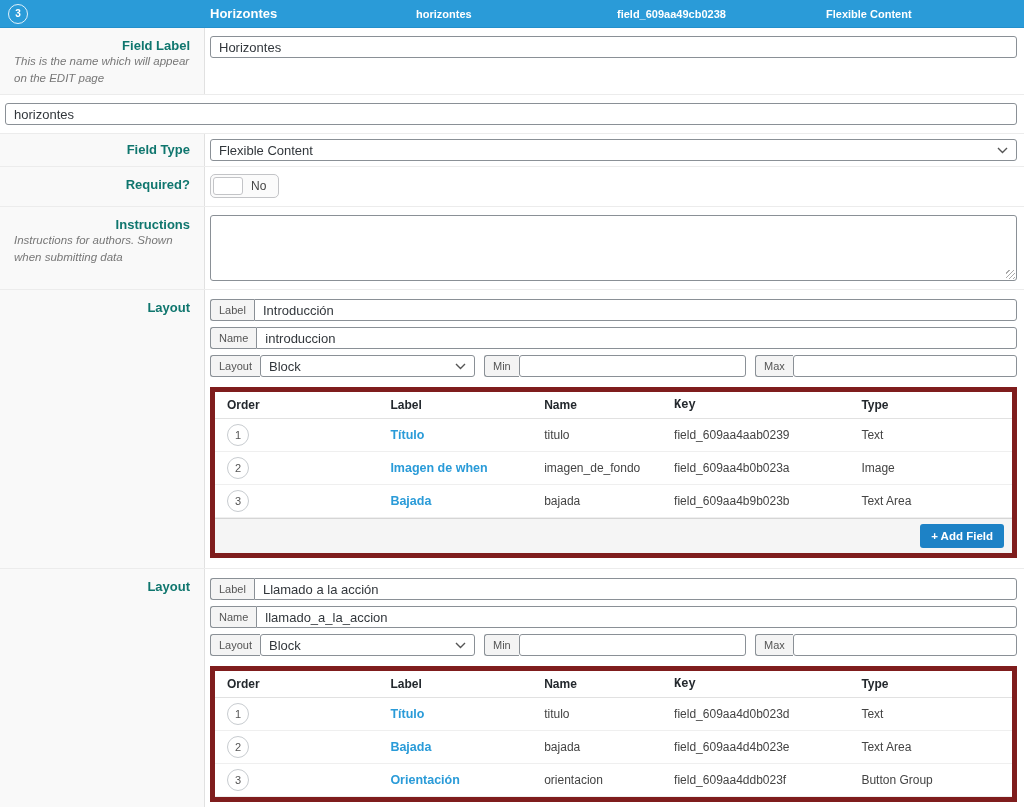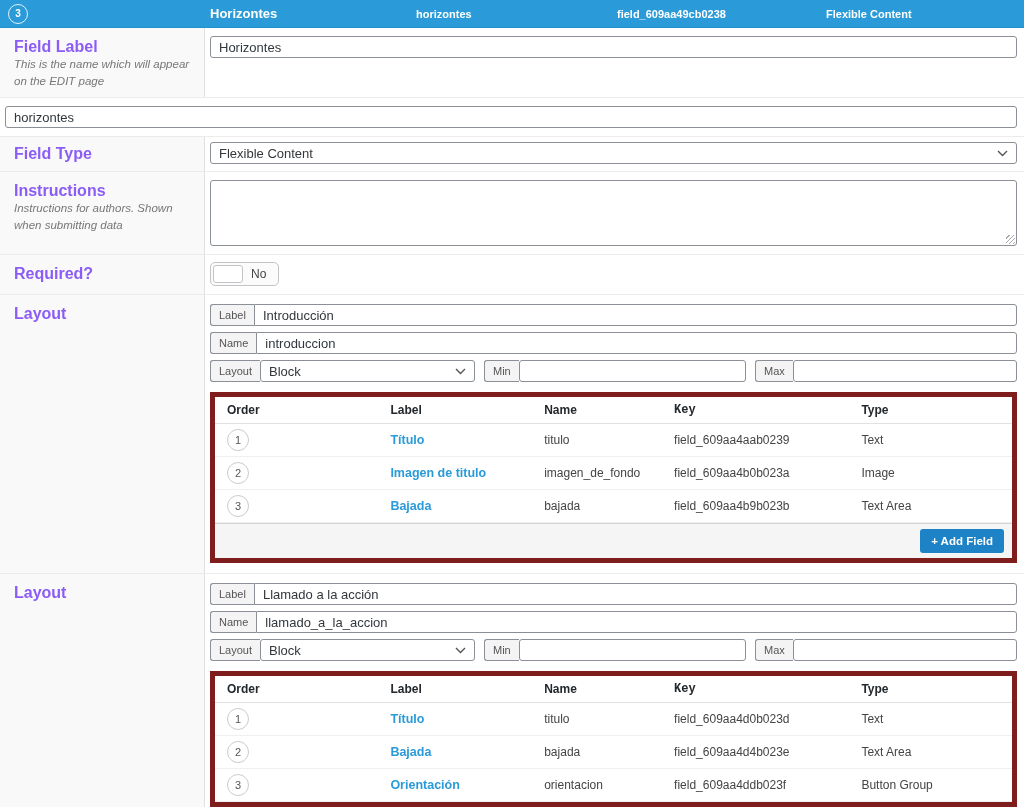--- a/index.html
+++ b/index.html
@@ -16,21 +16,21 @@
     align-items: center; justify-content: center; margin-left: 8px; flex: none; }
   .handle .h-label { margin-left: 182px; width: 206px; font-size: 13px; font-weight: bold; color: #fff; }
   .handle .h-name  { width: 201px; font-size: 11px; font-weight: 600; color: #fff; }
   .handle .h-key   { width: 209px; font-size: 11px; font-weight: 600; color: #fff; }
   .handle .h-type  { font-size: 11px; font-weight: 600; color: #fff; }
 
   
   .setting-row { display: flex; border-bottom: 1px solid #ececec; background: #fff; }
   .row-label { width: 205px; flex: none; background: #f9f9f9; border-right: 1px solid #e1e1e1;
     padding: 10px 14px 8px 14px; }
-  .row-label .lbl { font-size: 16px; font-weight: bold; color: #8b5cf6; }
+  .row-label .lbl { font-size: 13px; font-weight: bold; color: #0f766e; text-align: right; }
   .row-label .desc { font-size: 11.5px; font-style: italic; color: #777; margin-top: 0; line-height: 1.45; }
   .row-input { flex: 1; padding: 8px 7px 8px 5px; min-width: 0; }
 
   input.text-input, .select-box, textarea.area-input {
     width: 100%; border: 1px solid #8a9096; border-radius: 3px; background: #fff;
     font-size: 13px; color: #32373c; font-family: "Liberation Sans", "DejaVu Sans", sans-serif; }
   input.text-input { height: 22px; padding: 0 8px; outline: none; }
   .select-box { height: 22px; display: flex; align-items: center; padding: 0 8px;
     justify-content: space-between; cursor: pointer; }
   .select-box .sel-text { font-size: 13px; color: #32373c; white-space: nowrap; overflow: hidden; }
@@ -116,40 +116,40 @@
         <span class="chev">
           <svg width="11" height="7" viewBox="0 0 11 7">
               <polyline points="1,1 5.5,5.5 10,1" fill="none" stroke="#555" stroke-width="1.4"></polyline>
             </svg>
         </span>
       </div>
     </div>
   </div>
 
   <div class="setting-row">
+    <div class="row-label" style="padding-top:10px;">
+      <div class="lbl">Required?</div>
+    </div>
+    <div class="row-input" style="padding-top:7px; padding-bottom:7px;">
+      <div class="toggle">
+        <span class="knob"></span>
+        <span class="state">No</span>
+      </div>
+    </div>
+  </div>
+
+  <div class="setting-row">
     <div class="row-label">
       <div class="lbl">Instructions</div>
       <div class="desc">Instructions for authors. Shown when submitting data</div>
     </div>
     <div class="row-input">
       <div class="textarea-wrap">
         <textarea class="area-input" style=""></textarea>
         <span class="resize-grip"></span>
-      </div>
-    </div>
-  </div>
-
-  <div class="setting-row">
-    <div class="row-label" style="padding-top:10px;">
-      <div class="lbl">Required?</div>
-    </div>
-    <div class="row-input" style="padding-top:7px; padding-bottom:7px;">
-      <div class="toggle">
-        <span class="knob"></span>
-        <span class="state">No</span>
       </div>
     </div>
   </div>
 
   <div class="setting-row">
     <div class="row-label">
       <div class="lbl">Layout</div>
     </div>
     <div class="row-input" style="padding-top:9px; padding-bottom:10px;">
 
@@ -203,21 +203,21 @@
                 </td>
               <td><a class="sub-label">Título</a></td>
               <td>titulo</td>
               <td>field_609aa4aab0239</td>
               <td>Text</td>
             </tr>
             <tr>
               <td>
                   <span class="row-badge">2</span>
                 </td>
-              <td><a class="sub-label">Imagen de titulo</a></td>
+              <td><a class="sub-label">Imagen de when</a></td>
               <td>imagen_de_fondo</td>
               <td>field_609aa4b0b023a</td>
               <td>Image</td>
             </tr>
             <tr>
               <td>
                   <span class="row-badge">3</span>
                 </td>
               <td><a class="sub-label">Bajada</a></td>
               <td>bajada</td>

